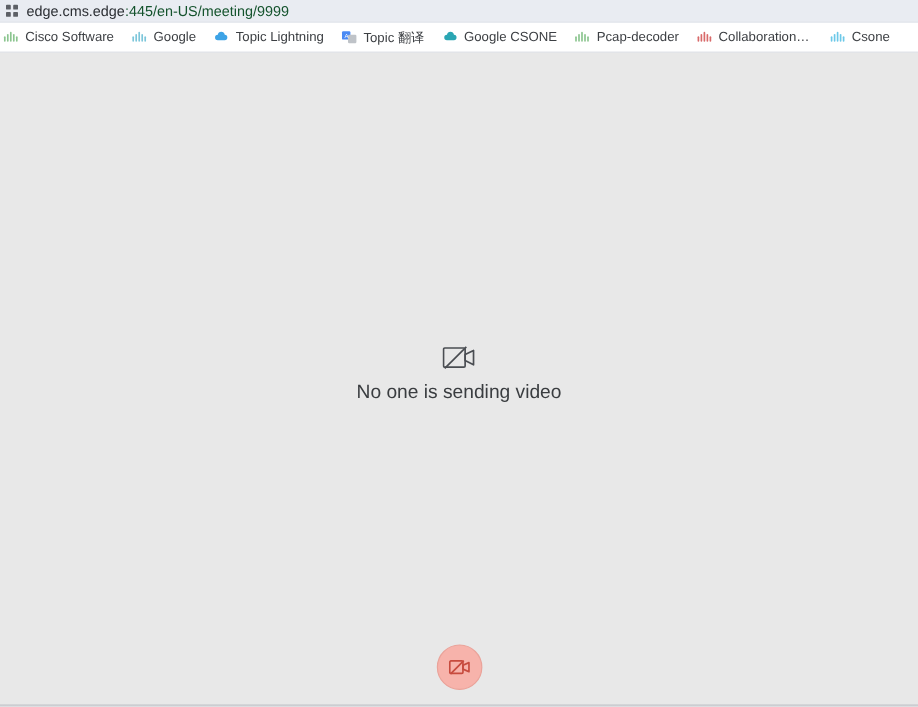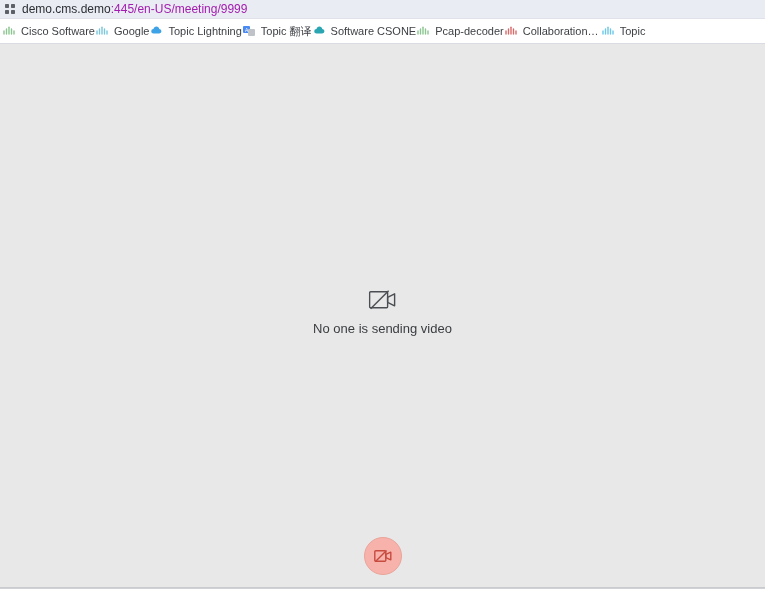--- a/index.html
+++ b/index.html
@@ -44,28 +44,29 @@
   .site-icon{
     width:12px;height:12px;
     display:flex;align-items:center;justify-content:center;
   }
   .url{
     font-size:12px;
     color:#2b2e33;
     white-space:nowrap;
   }
   .url .host{color:#2b2e33;}
-  .url .path{color:#a21caf;}
+  .url .path{color:#14532d;}
 
   
   .bookmarks-bar{
     height:25px;
     background:var(--bookmark-bg);
     display:flex;align-items:center;
     padding:0 0 0 2px;
+    gap:14px;
     border-bottom:1px solid var(--divider);
   }
   .bookmark{
     display:flex;align-items:center;
     gap:5px;
     font-size:11px;
     color:#3c3f43;
     cursor:pointer;
     white-space:nowrap;
   }
@@ -85,21 +86,21 @@
     position:absolute;
     top:50%;left:50%;
     transform:translate(-50%,-60%);
     display:flex;flex-direction:column;align-items:center;
     gap:10px;
   }
   .cam-off-icon{
     width:28px;height:22px;
   }
   .status-text{
-    font-size:13px;
+    font-size:16px;
     color:var(--status);
   }
 
   
   .cam-toggle{
     position:absolute;
     left:50%;transform:translateX(-50%);
     bottom:14px;
     width:38px;height:38px;
     border-radius:50%;
@@ -122,21 +123,21 @@
 <div class="address-bar">
   <span class="site-icon">
     <svg width="12" height="12" viewBox="0 0 12 12">
       <rect x="1" y="1" width="4" height="4" rx="0.7" fill="#5d6066"></rect>
       <rect x="7" y="1" width="4" height="4" rx="0.7" fill="#5d6066"></rect>
       <rect x="1" y="7" width="4" height="4" rx="0.7" fill="#5d6066"></rect>
       <rect x="7" y="7" width="4" height="4" rx="0.7" fill="#5d6066"></rect>
     </svg>
   </span>
   <span class="url">
-    <span class="host">demo.cms.demo</span><span class="path">:445/en-US/meeting/9999</span>
+    <span class="host">edge.cms.edge</span><span class="path">:445/en-US/meeting/9999</span>
   </span>
 </div>
 
 <div class="bookmarks-bar">
 
   <div class="bookmark">
     <span class="bm-icon">
       <svg width="14" height="14" viewBox="0 0 14 14">
           <g stroke="#8bc58f" stroke-width="1.4" stroke-linecap="round" fill="none">
             <line x1="2" y1="10" x2="2" y2="7"></line>
@@ -184,21 +185,21 @@
     </span>
     <span>Topic 翻译</span>
   </div>
 
   <div class="bookmark">
     <span class="bm-icon">
       <svg width="14" height="14" viewBox="0 0 14 14">
           <path d="M4.5 9.5a2.3 2.3 0 0 1 0-4.6c.2-1.4 1.4-2.4 2.9-2.4 1.5 0 2.7 1.1 2.9 2.5a2.2 2.2 0 0 1-.2 4.5H4.5z" fill="#2aa6b3"></path>
         </svg>
     </span>
-    <span>Software CSONE</span>
+    <span>Google CSONE</span>
   </div>
 
   <div class="bookmark">
     <span class="bm-icon">
       <svg width="14" height="14" viewBox="0 0 14 14">
           <g stroke="#8bc58f" stroke-width="1.4" stroke-linecap="round" fill="none">
             <line x1="2" y1="10" x2="2" y2="7"></line>
             <line x1="4.5" y1="10" x2="4.5" y2="5"></line>
             <line x1="7" y1="10" x2="7" y2="3.2"></line>
             <line x1="9.5" y1="10" x2="9.5" y2="5"></line>
@@ -229,21 +230,21 @@
       <svg width="14" height="14" viewBox="0 0 14 14">
           <g stroke="#6cc8e8" stroke-width="1.4" stroke-linecap="round" fill="none">
             <line x1="2" y1="10" x2="2" y2="7"></line>
             <line x1="4.5" y1="10" x2="4.5" y2="5"></line>
             <line x1="7" y1="10" x2="7" y2="3.2"></line>
             <line x1="9.5" y1="10" x2="9.5" y2="5"></line>
             <line x1="12" y1="10" x2="12" y2="7"></line>
           </g>
         </svg>
     </span>
-    <span>Topic</span>
+    <span>Csone</span>
   </div>
 </div>
 
 <div class="video-area">
 
   <div class="center">
     <span class="cam-off-icon">
       <svg width="28" height="22" viewBox="0 0 28 22">
         <rect x="1" y="3" width="18" height="16" rx="1" fill="none" stroke="#4a4d52" stroke-width="1.4"></rect>
         <path d="M19 8.5 L26 5 L26 17 L19 13.5 Z" fill="none" stroke="#4a4d52" stroke-width="1.4" stroke-linejoin="round"></path>

